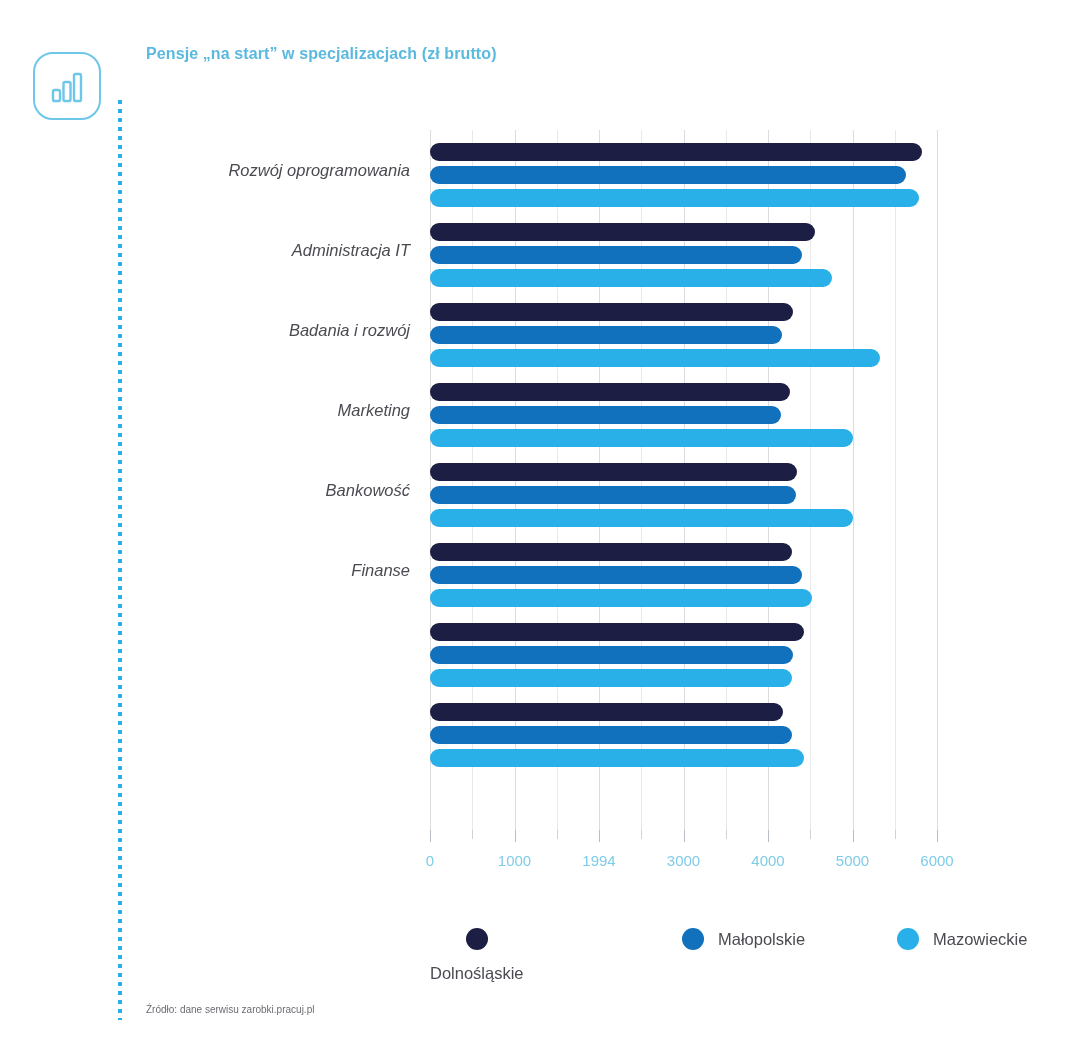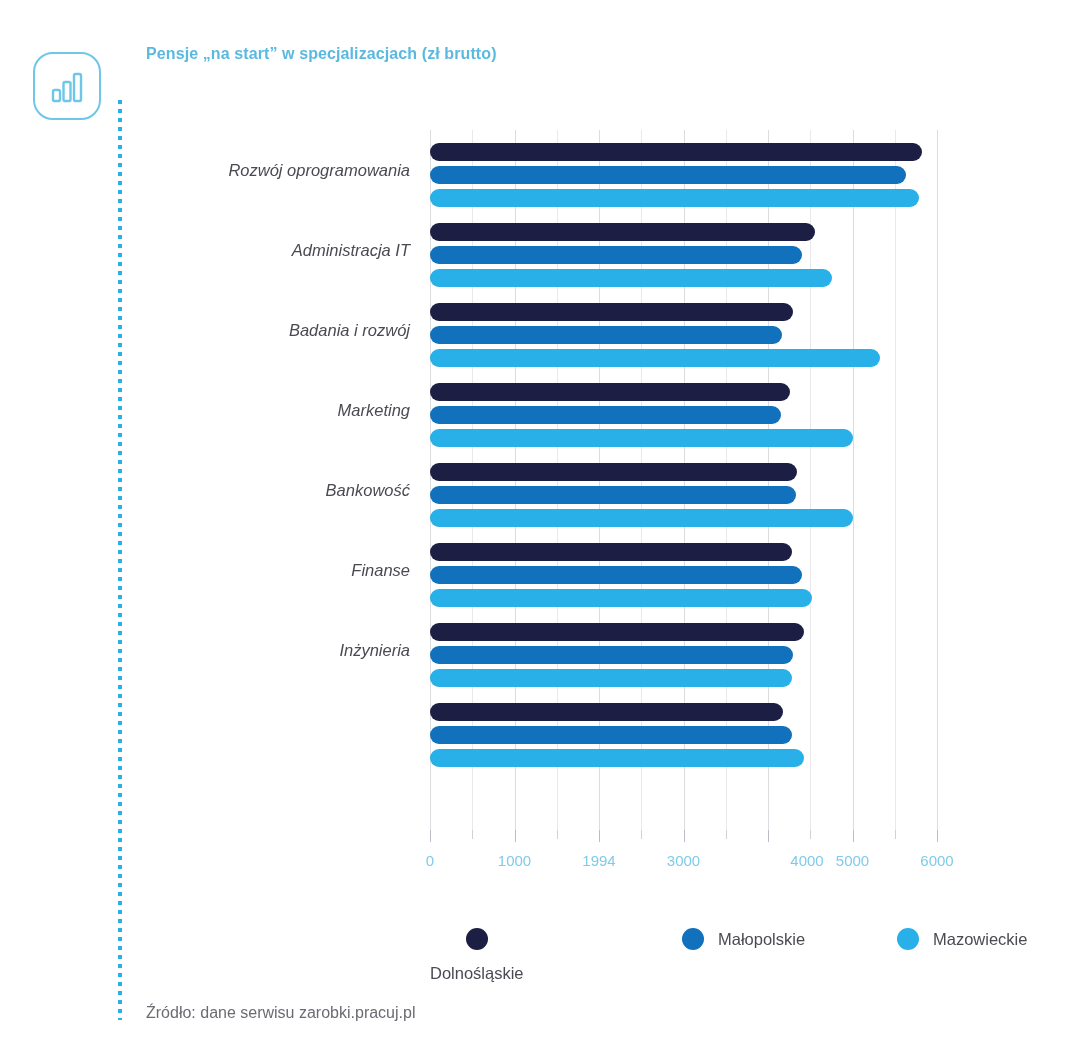--- a/index.html
+++ b/index.html
@@ -82,21 +82,21 @@
   .legend-item {
     position: absolute; top: 0; display: flex; align-items: center; gap: 14px;
     white-space: nowrap;
   }
   .legend-dot { width: 22px; height: 22px; border-radius: 50%; flex: 0 0 auto; }
   .legend-text { font-size: 16.5px; color: #4a4a52; }
 
   
   .source {
     position: absolute; left: 146px; top: 1004px;
-    font-size: 16px; color: #6b6b73; white-space: nowrap;
+    font-size: 10px; color: #6b6b73; white-space: nowrap;
   }
 </style>
 </head>
 <body>
 
 <div class="page">
 
   <div class="icon-badge">
     <svg width="40" height="40" viewBox="0 0 40 40" aria-hidden="true">
       <rect x="6" y="24" width="7" height="11" rx="1.6" fill="none" stroke="#6ec6e8" stroke-width="2.4"></rect>
@@ -110,21 +110,20 @@
   <div class="chart-title">Pensje „na start” w specjalizacjach (zł brutto)</div>
 
   <div class="plot-wrap">
     <div class="cat-labels">
         <div class="cat-label">Rozwój oprogramowania</div>
         <div class="cat-label">Administracja IT</div>
         <div class="cat-label">Badania i rozwój</div>
         <div class="cat-label">Marketing</div>
         <div class="cat-label">Bankowość</div>
         <div class="cat-label">Finanse</div>
-        <div class="cat-label">Inżynieria</div>
       </div>
 
     <div class="plot-area">
       <div class="gridlines">
           <div class="gridline major" style="left: 0px;"></div>
           <div class="gridline" style="left: 42.25px;"></div>
           <div class="gridline major" style="left: 84.5px;"></div>
           <div class="gridline" style="left: 126.75px;"></div>
           <div class="gridline major" style="left: 169px;"></div>
           <div class="gridline" style="left: 211.25px;"></div>
@@ -193,21 +192,21 @@
         <div class="tick" style="left: 380.25px;"></div>
         <div class="tick major" style="left: 422.5px;"></div>
         <div class="tick" style="left: 464.75px;"></div>
         <div class="tick major" style="left: 507px;"></div>
       </div>
     <div class="axis-labels">
         <div class="axis-label" style="left: 0px;">0</div>
         <div class="axis-label" style="left: 84.5px;">1000</div>
         <div class="axis-label" style="left: 169px;">1994</div>
         <div class="axis-label" style="left: 253.5px;">3000</div>
-        <div class="axis-label" style="left: 338px; margin-left: 39px;">4000</div>
+        <div class="axis-label" style="left: 338px;">4000</div>
         <div class="axis-label" style="left: 422.5px;">5000</div>
         <div class="axis-label" style="left: 507px;">6000</div>
       </div>
 
     <div class="legend">
         <div class="legend-item" style="left: 0px; flex-direction: column;">
           <span class="legend-dot" style="background: rgb(28, 31, 67);"></span>
           <span class="legend-text">Dolnośląskie</span>
         </div>
         <div class="legend-item" style="left: 252px;">

